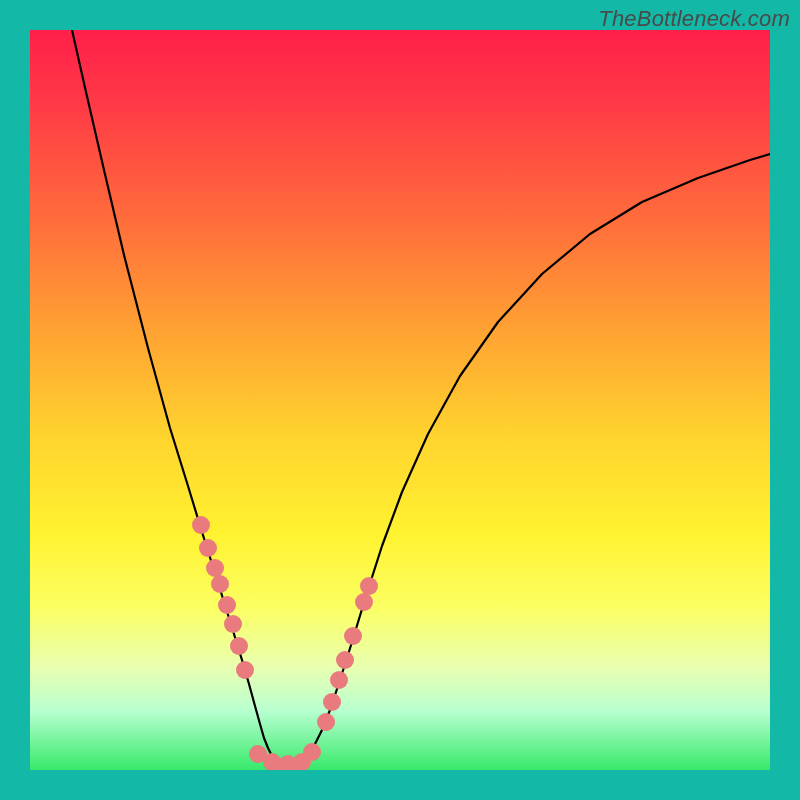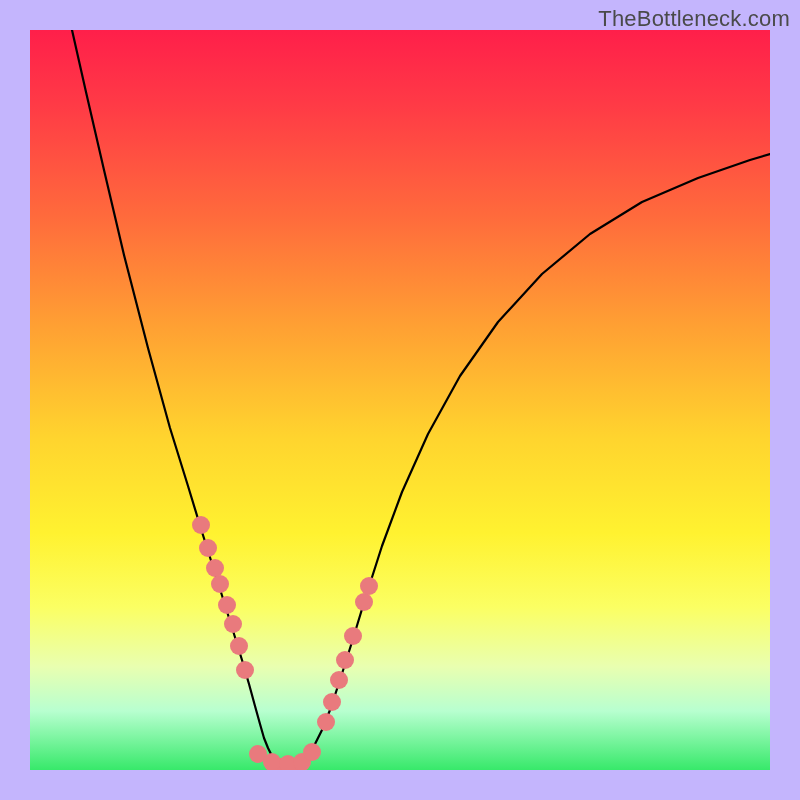--- a/index.html
+++ b/index.html
@@ -7,21 +7,22 @@
     padding: 0;
     width: 800px;
     height: 800px;
     overflow: hidden;
     background: #000;
     font-family: Arial, Helvetica, sans-serif;
   }
   .frame {
     position: absolute;
     inset: 0;
-    background: #c4b5fd;
+    background: #14b8a6;
+    font-style: italic;
   }
   .plot {
     position: absolute;
     left: 30px;
     top: 30px;
     width: 740px;
     height: 740px;
     overflow: hidden;
   }
   .gradient {

